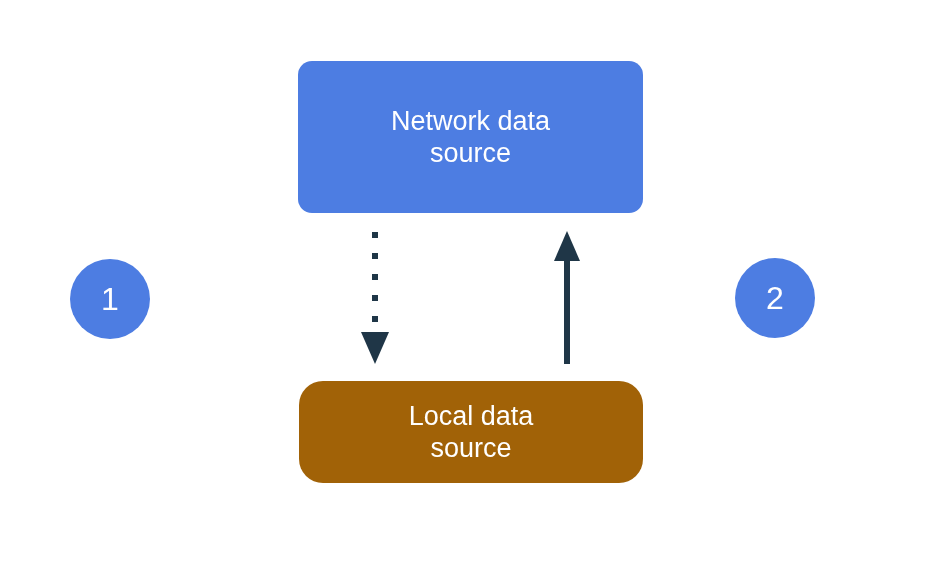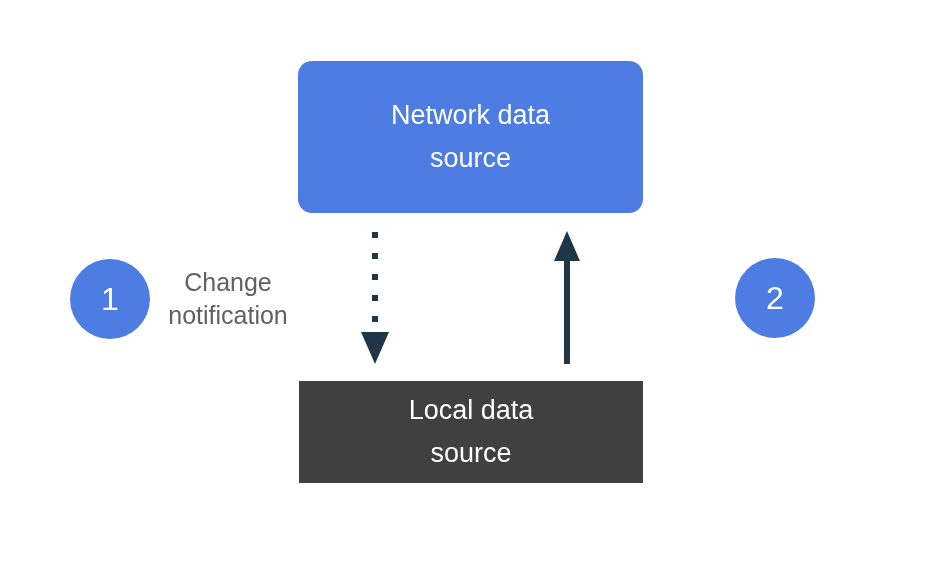--- a/index.html
+++ b/index.html
@@ -16,41 +16,41 @@
     overflow: hidden;
   }
   .node {
     position: absolute;
     display: flex;
     align-items: center;
     justify-content: center;
     text-align: center;
     color: #ffffff;
     font-size: 27px;
-    line-height: 43px;
+    line-height: 32px;
     font-weight: 400;
   }
   .node .node-label {
     max-width: 190px;
   }
   .node-network {
     left: 298px;
     top: 61px;
     width: 345px;
     height: 152px;
     background: #4D7DE2;
     border-radius: 14px;
   }
   .node-local {
     left: 299px;
     top: 381px;
     width: 344px;
     height: 102px;
-    background: #404040;
-    border-radius: 0;
+    background: #a16207;
+    border-radius: 24px;
   }
   
   .arrow-down-line {
     position: absolute;
     left: 372px;
     top: 232px;
     width: 6px;
     height: 96px;
     background: repeating-linear-gradient(
       to bottom,
@@ -140,19 +140,18 @@
 
   <div class="arrow-down-line"></div>
   <div class="arrow-down-head"></div>
 
   <div class="arrow-up-line"></div>
   <div class="arrow-up-head"></div>
 
   <div class="step-badge step-badge-1">
     <span>1</span>
   </div>
-  <div class="step-label step-label-1">Change notification</div>
 
   <div class="step-badge step-badge-2">
     <span>2</span>
   </div>
 
 </div>
 
 </body></html>

